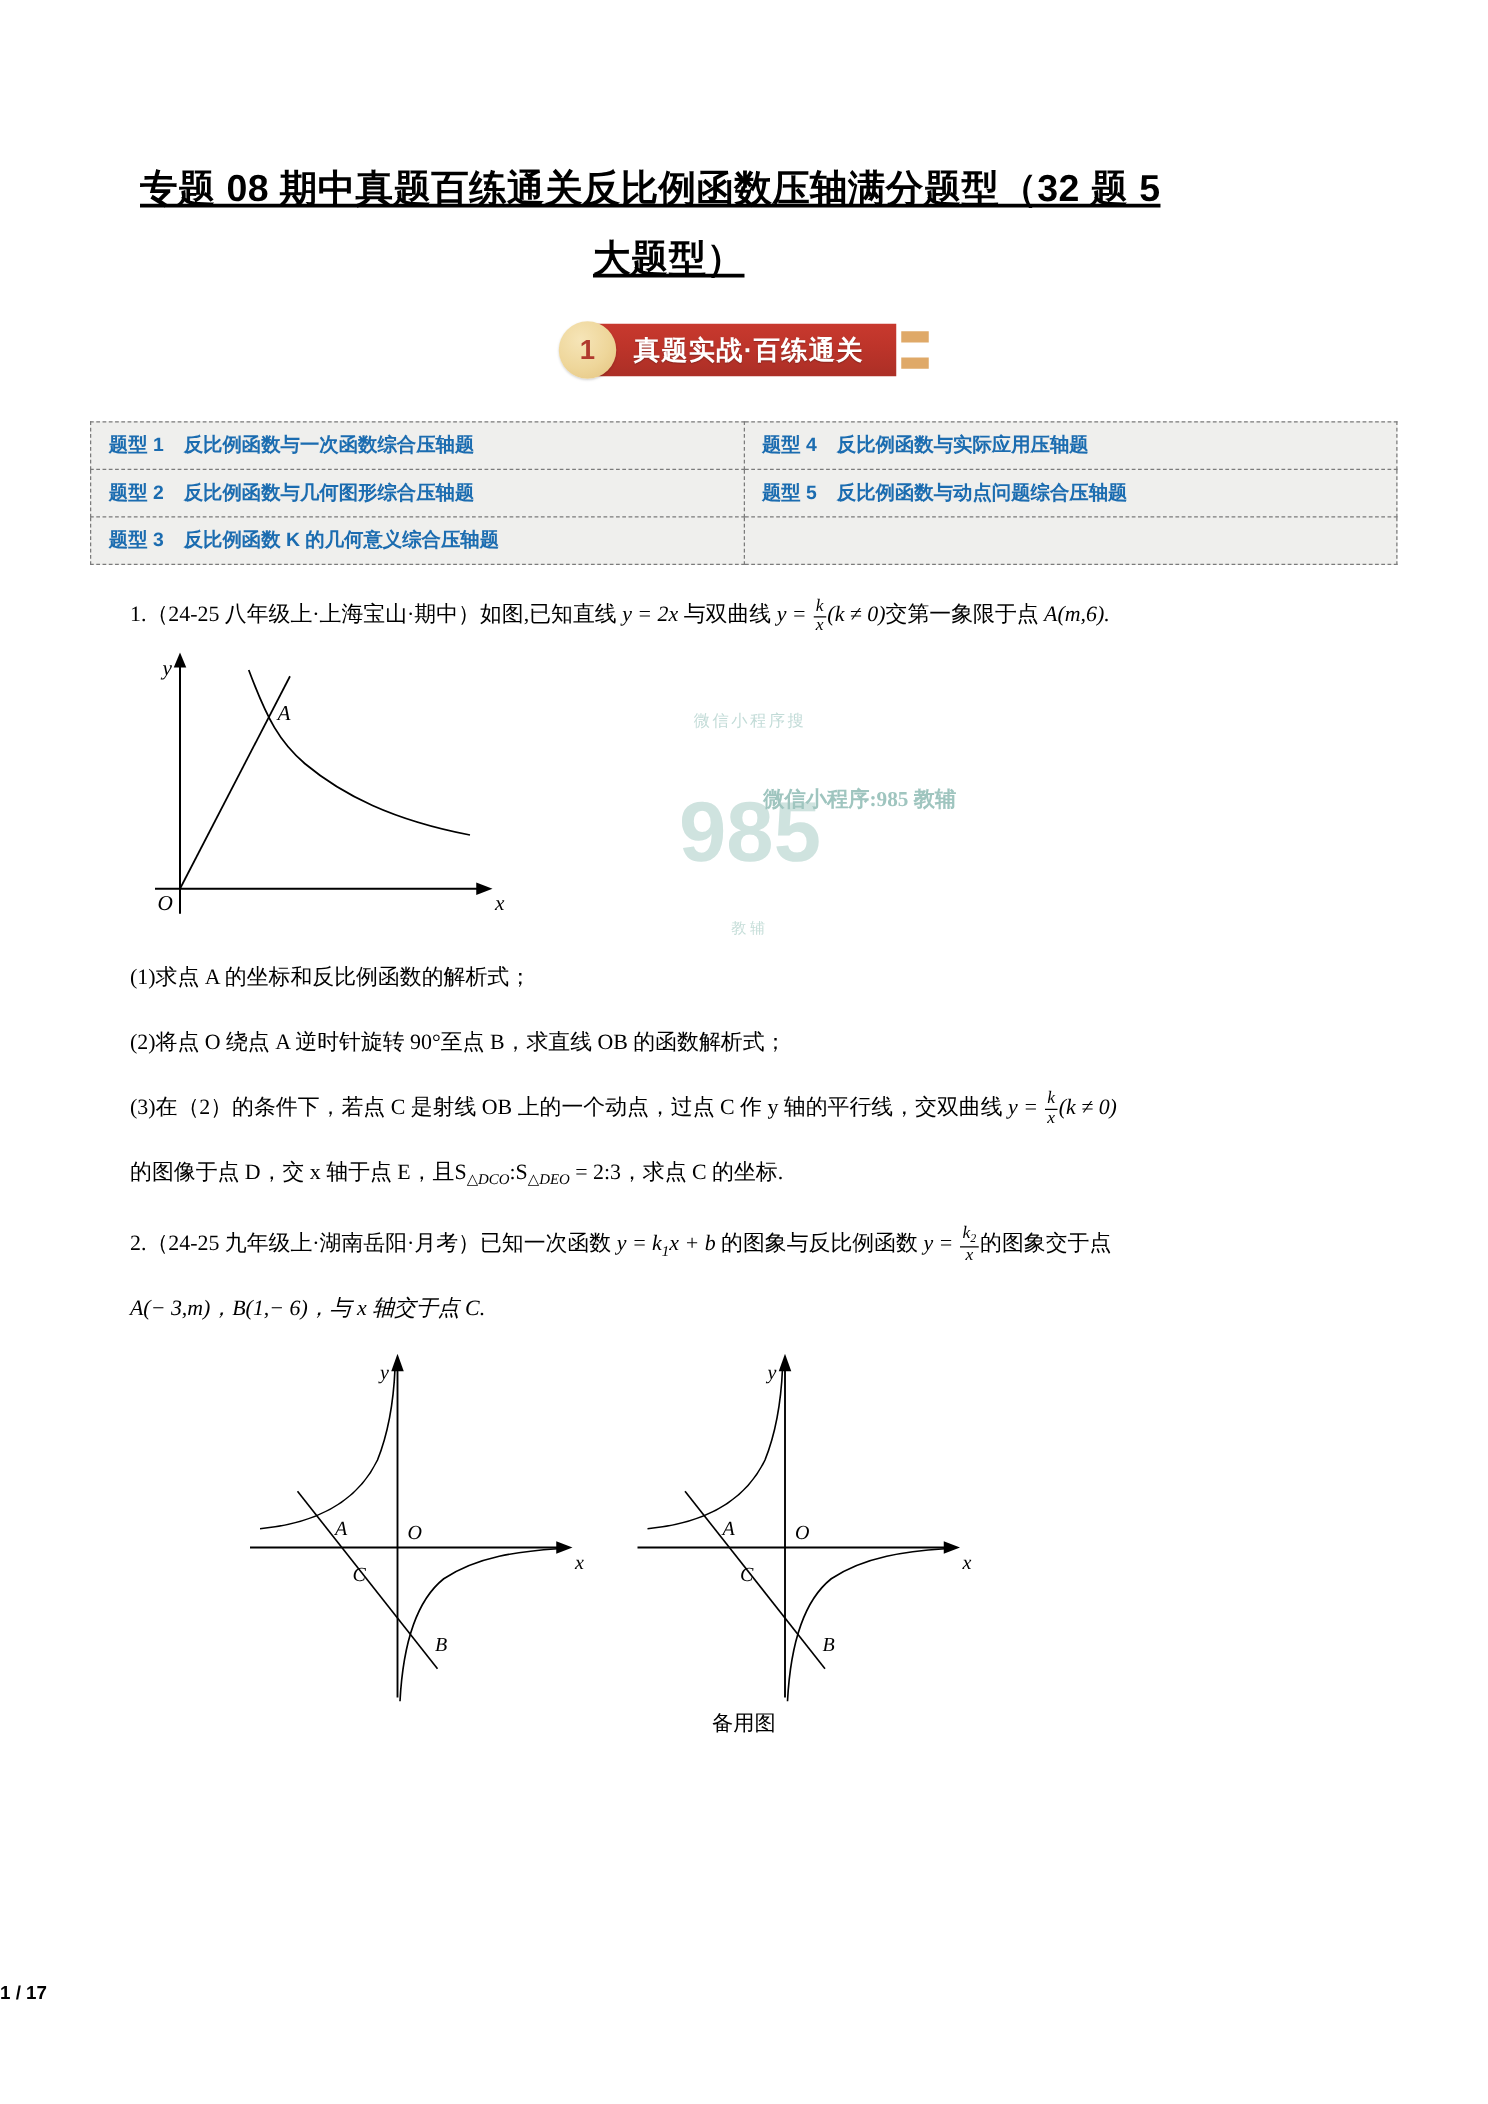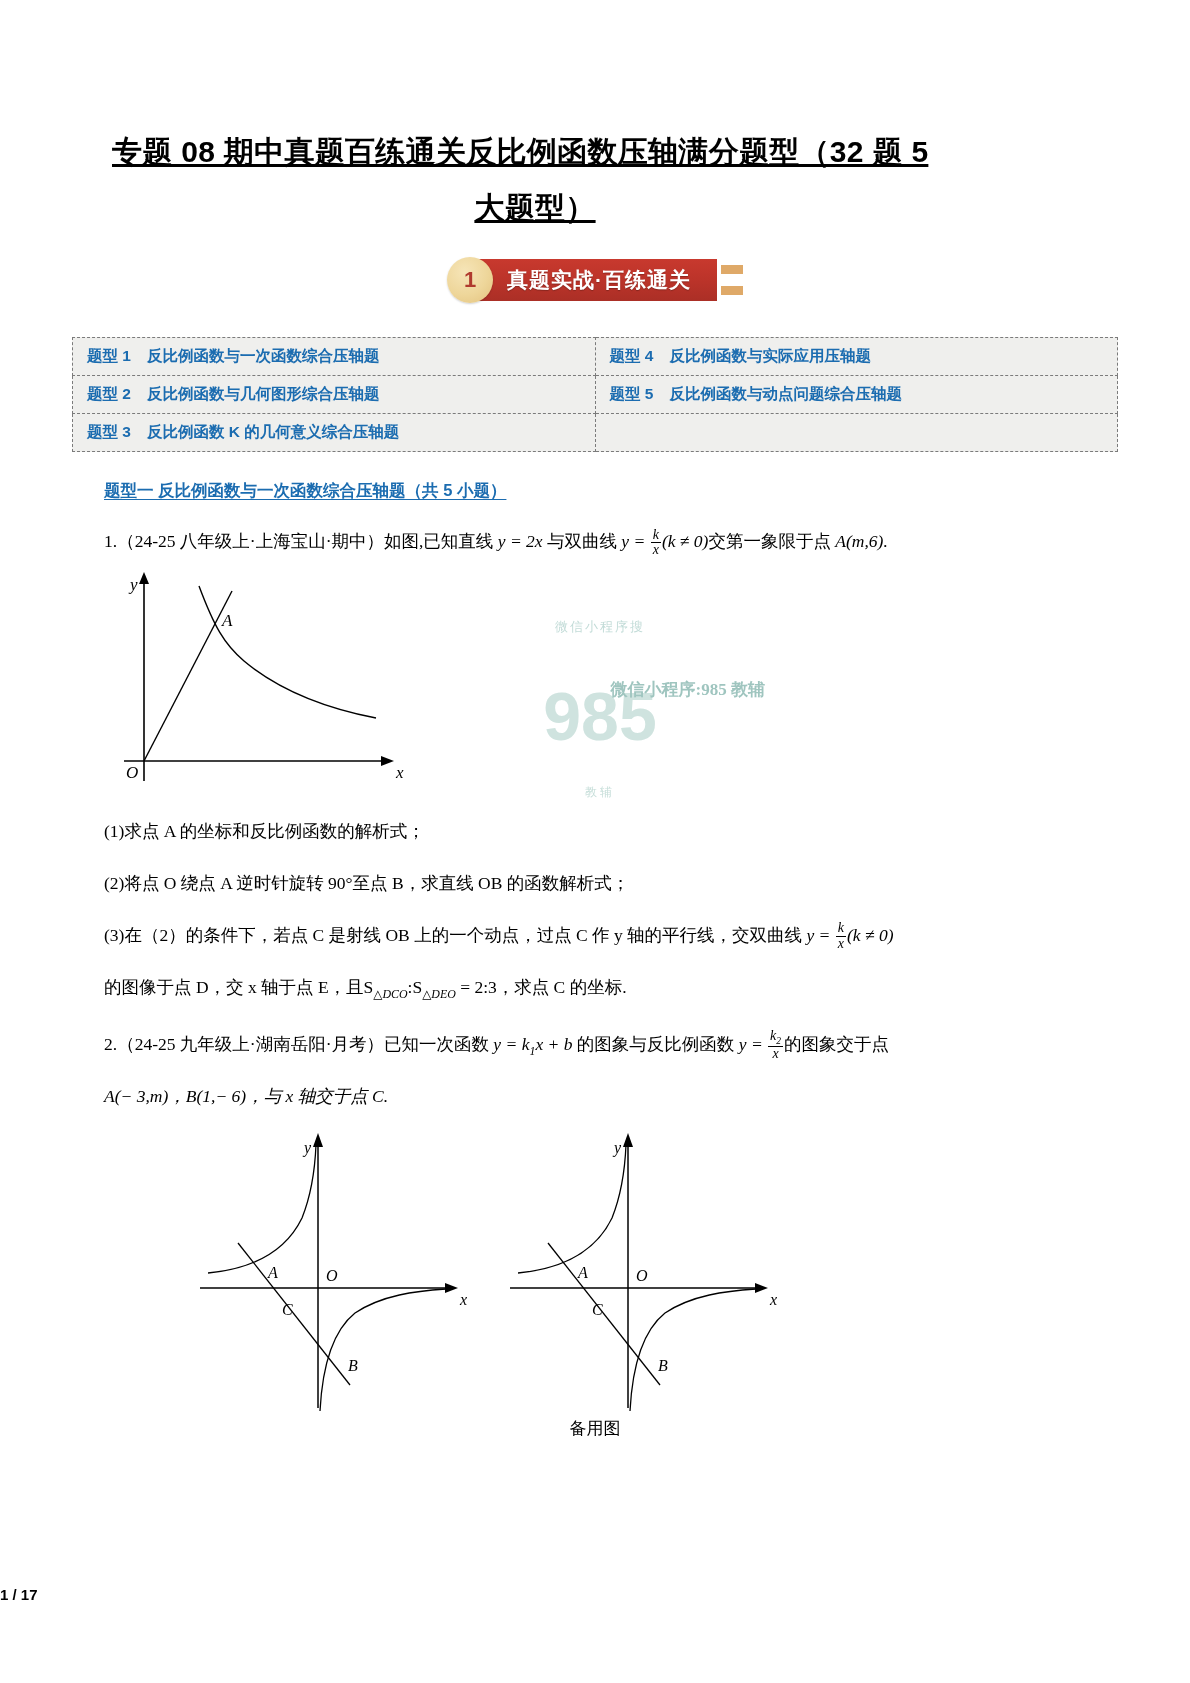--- a/index.html
+++ b/index.html
@@ -250,21 +250,20 @@
       </tr>
       <tr>
         <td>
           <span>题型 3</span><span class="gap"></span><span>反比例函数 K 的几何意义综合压轴题</span>
         </td>
         <td class="empty"></td>
       </tr>
     </tbody>
   </table>
 
-  <div class="section-heading">题型一 反比例函数与一次函数综合压轴题（共 5 小题）</div>
 
   <div class="qtext">
     <span>1.（24-25 八年级上·上海宝山·期中）如图,已知直线 </span><em class="it">y = 2x</em><span> 与双曲线 </span><em class="it">y = </em><span class="frac"><em class="num it">k</em><em class="den it">x</em></span><em class="it">(k ≠ 0)</em><span>交第一象限于点 </span><em class="it">A(m,6).</em>
   </div>
 
   <div class="fig1">
     <div class="watermark">
       <div class="wm-top">微信小程序搜</div>
       <div class="wm-big">985</div>
       <div class="wm-sub">教辅</div>

